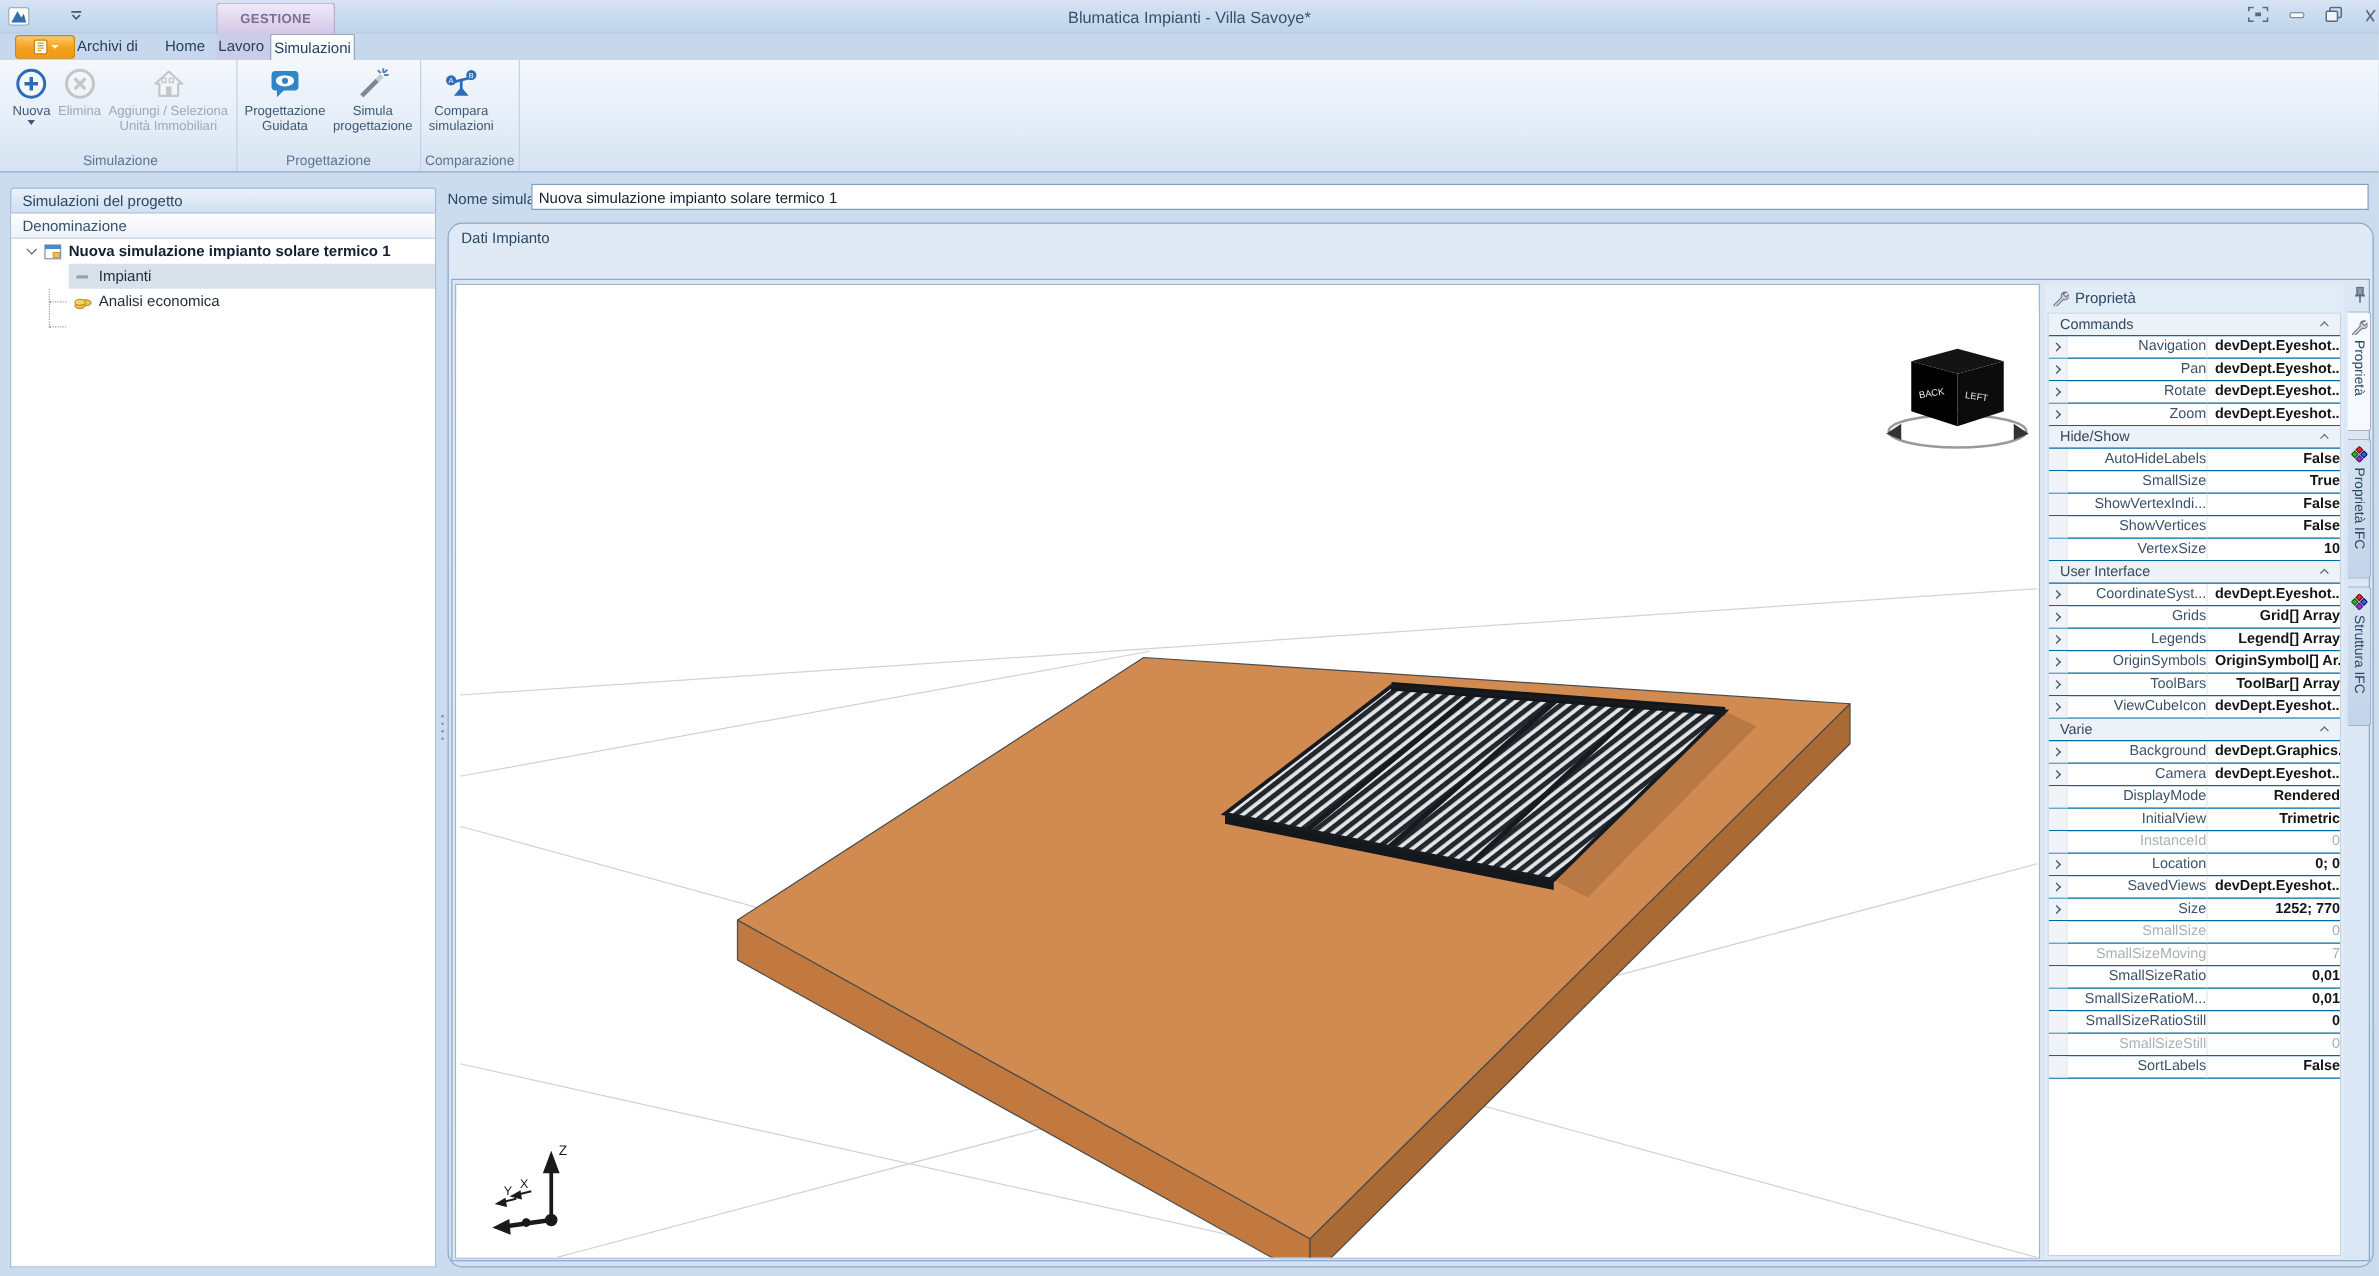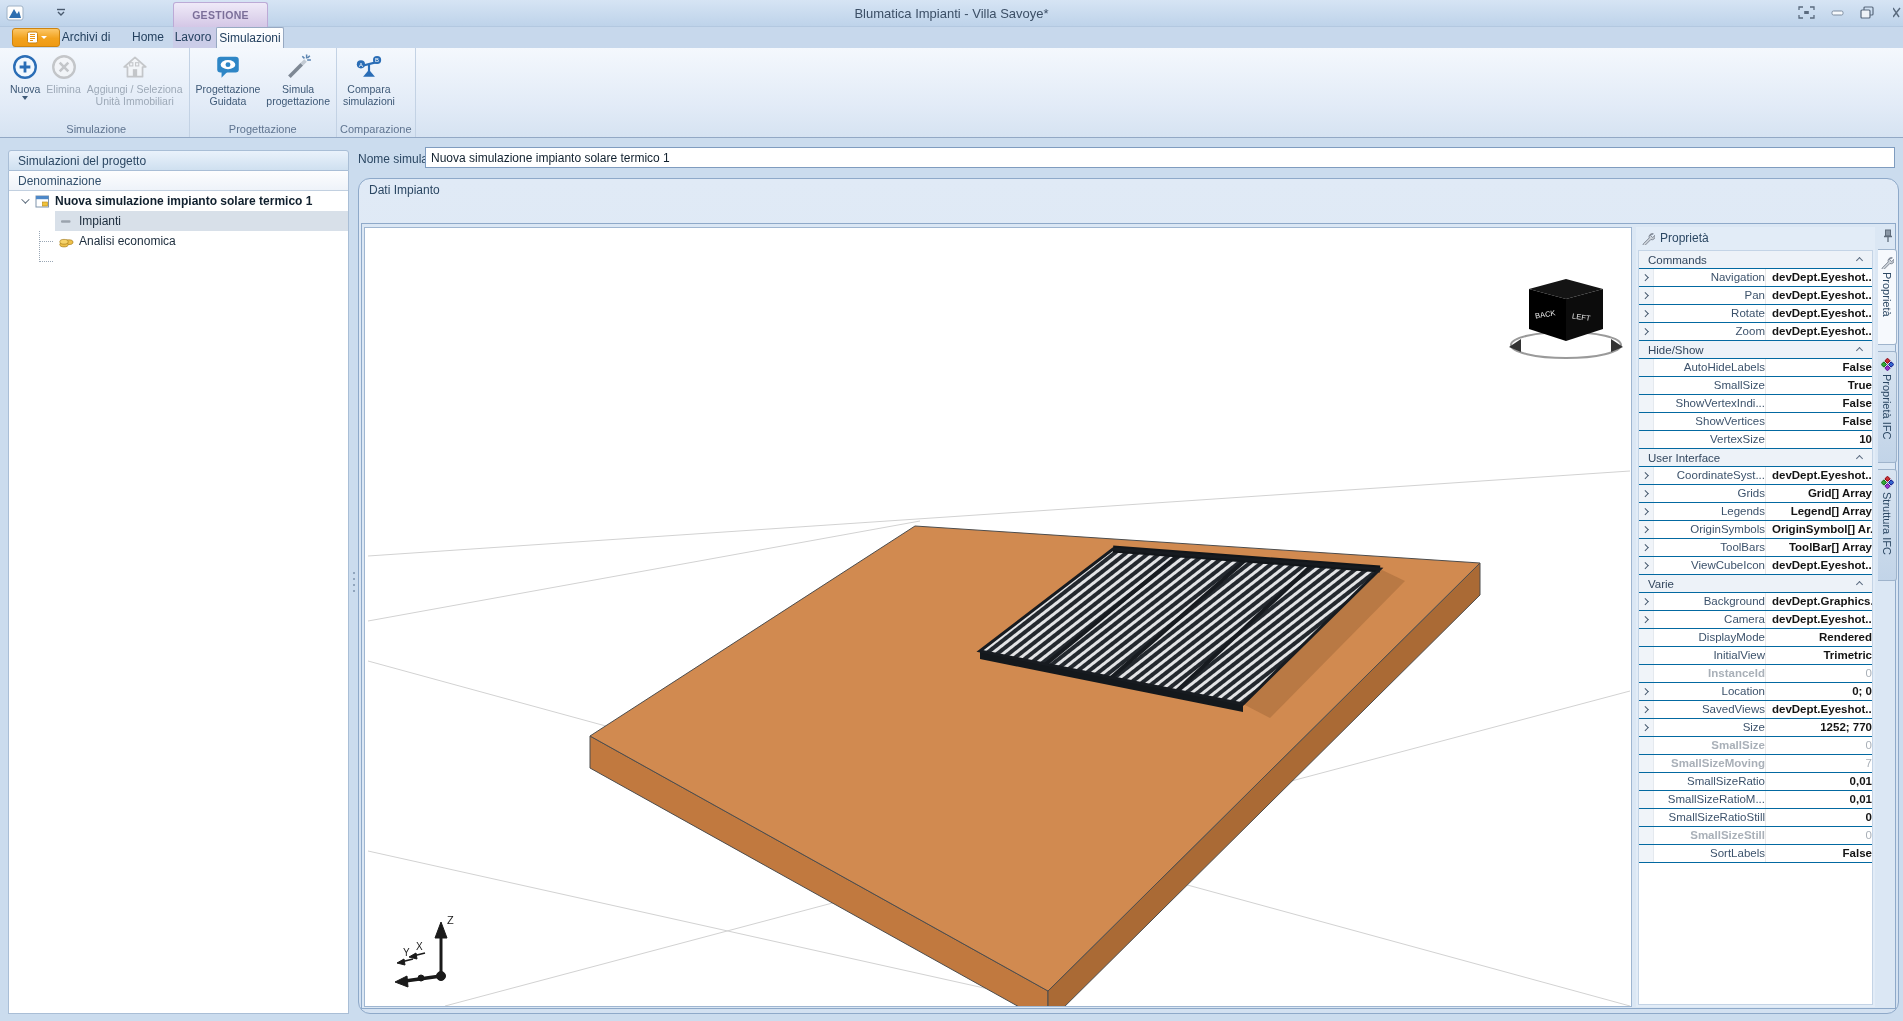--- a/index.html
+++ b/index.html
@@ -105,21 +105,21 @@
     border-left:1.4px solid #5a6b80; border-top:1.4px solid #5a6b80; transform:rotate(45deg); }
   .pr-gutter { width:15px; height:100%; background:#f0f4f9; border-right:1px solid #e4e9ef;
     display:flex; align-items:center; justify-content:center; flex:none; }
   .pr-gutter .chev-r { width:4.5px; height:4.5px; border-top:1.4px solid #45586d;
     border-right:1.4px solid #45586d; transform:rotate(45deg); margin-right:1px; }
   .pr-name { width:112px; padding-left:6px; font-size:11.5px; color:#3c526b;
     border-right:1px solid #e8e8e8; height:100%; line-height:17px;
     white-space:nowrap; overflow:hidden; flex:none; }
   .pr-value { flex:1; padding-left:6px; font-size:11.5px; font-weight:bold; color:#141414;
     line-height:17px; white-space:nowrap; overflow:hidden; }
-  .prow.disabled .pr-name { color:#a9b0b8;font-weight:bold; }
+  .prow.disabled .pr-name { color:#a9b0b8; }
   .prow.disabled .pr-value { color:#a9b0b8; font-weight:normal; }
 
   
   .sidetabs { position:absolute; left:1516px; top:3px; width:20px; height:780px; }
   .pinicon { position:absolute; left:4px; top:2px; width:12px; height:14px; }
   .stab { position:absolute; left:0; width:19px; border:1px solid #9fb4cc; border-left:none;
     border-radius:0 3px 3px 0; background:linear-gradient(#d8e4f1,#c2d4e8);
     display:flex; flex-direction:column; align-items:center; padding-top:5px; gap:4px; }
   .stab.active { background:#f6f9fd; }
   .stab .vtxt { writing-mode:vertical-rl; font-size:11px; color:#2b4763; white-space:nowrap; }

